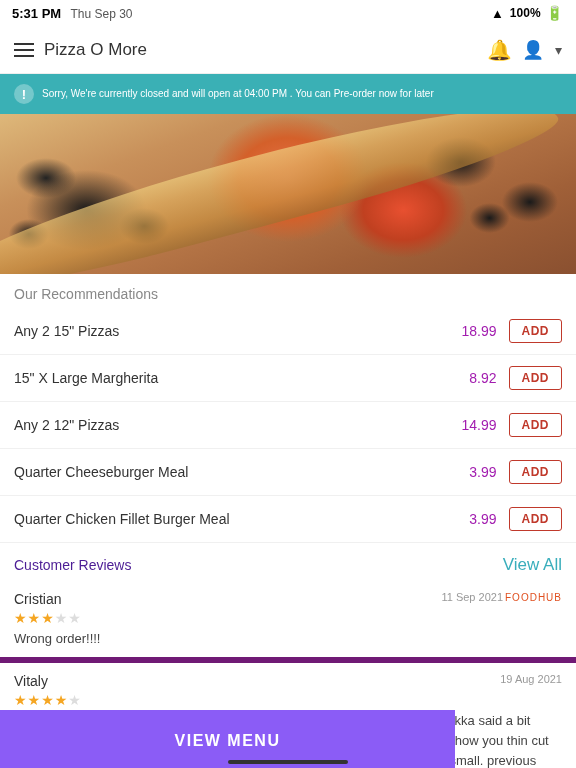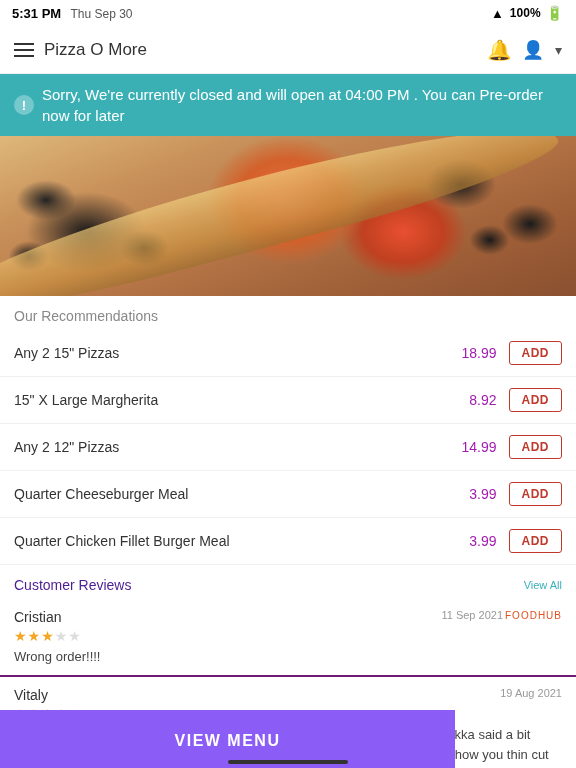--- a/index.html
+++ b/index.html
@@ -36,21 +36,21 @@
       display: flex; align-items: center; gap: 8px;
       padding: 10px 14px;
       color: #fff; font-size: 12px;
     }
     .alert-icon {
       width: 20px; height: 20px; border-radius: 50%;
       background: rgba(255,255,255,0.3);
       display: flex; align-items: center; justify-content: center;
       font-size: 13px; font-weight: bold; flex-shrink: 0;
     }
-    .alert-text { font-size: 15px; line-height: 1.4; }
+    .alert-text { font-size: 10px; line-height: 1.4; }
 
     
     .hero {
       width: 100%; height: 160px;
       background: linear-gradient(135deg, #c8a96e 0%, #d4956a 30%, #b8724e 60%, #8a6040 100%);
       position: relative; overflow: hidden;
     }
     .hero-bg {
       position: absolute; inset: 0;
       background:
@@ -94,23 +94,23 @@
       padding: 4px 12px; cursor: pointer;
       letter-spacing: 0.5px;
     }
 
     
     .reviews-header {
       display: flex; align-items: center; justify-content: space-between;
       padding: 12px 14px 6px;
     }
     .reviews-title { font-size: 14px; color: #4c1d95; font-weight: 400; }
-    .view-all { font-size: 11px; color: #3aaebc; cursor: pointer; }
-
-    .review-item { padding: 10px 14px 8px; border-bottom: 2px solid #701a75; }
+    .view-all { font-size: 17px; color: #3aaebc; cursor: pointer; }
+
+    .review-item { padding: 10px 14px 8px; border-bottom: 6px solid #701a75; }
     .review-header { display: flex; justify-content: space-between; align-items: flex-start; margin-bottom: 3px; }
     .reviewer-name { font-size: 14px; color: #333; font-weight: 500; }
     .review-meta { display: flex; align-items: flex-end; gap: 2px; }
     .review-date { font-size: 11px; color: #999; }
     .review-source { font-size: 10px; color: #e05020; font-weight: normal; letter-spacing: 1px; }
     .stars { display: flex; gap: 1px; margin-bottom: 3px; }
     .star { font-size: 14px; }
     .star.filled { color: #f5a623; }
     .star.empty { color: #ddd; }
     .review-text { font-size: 13px; color: #444; line-height: 1.45; }

